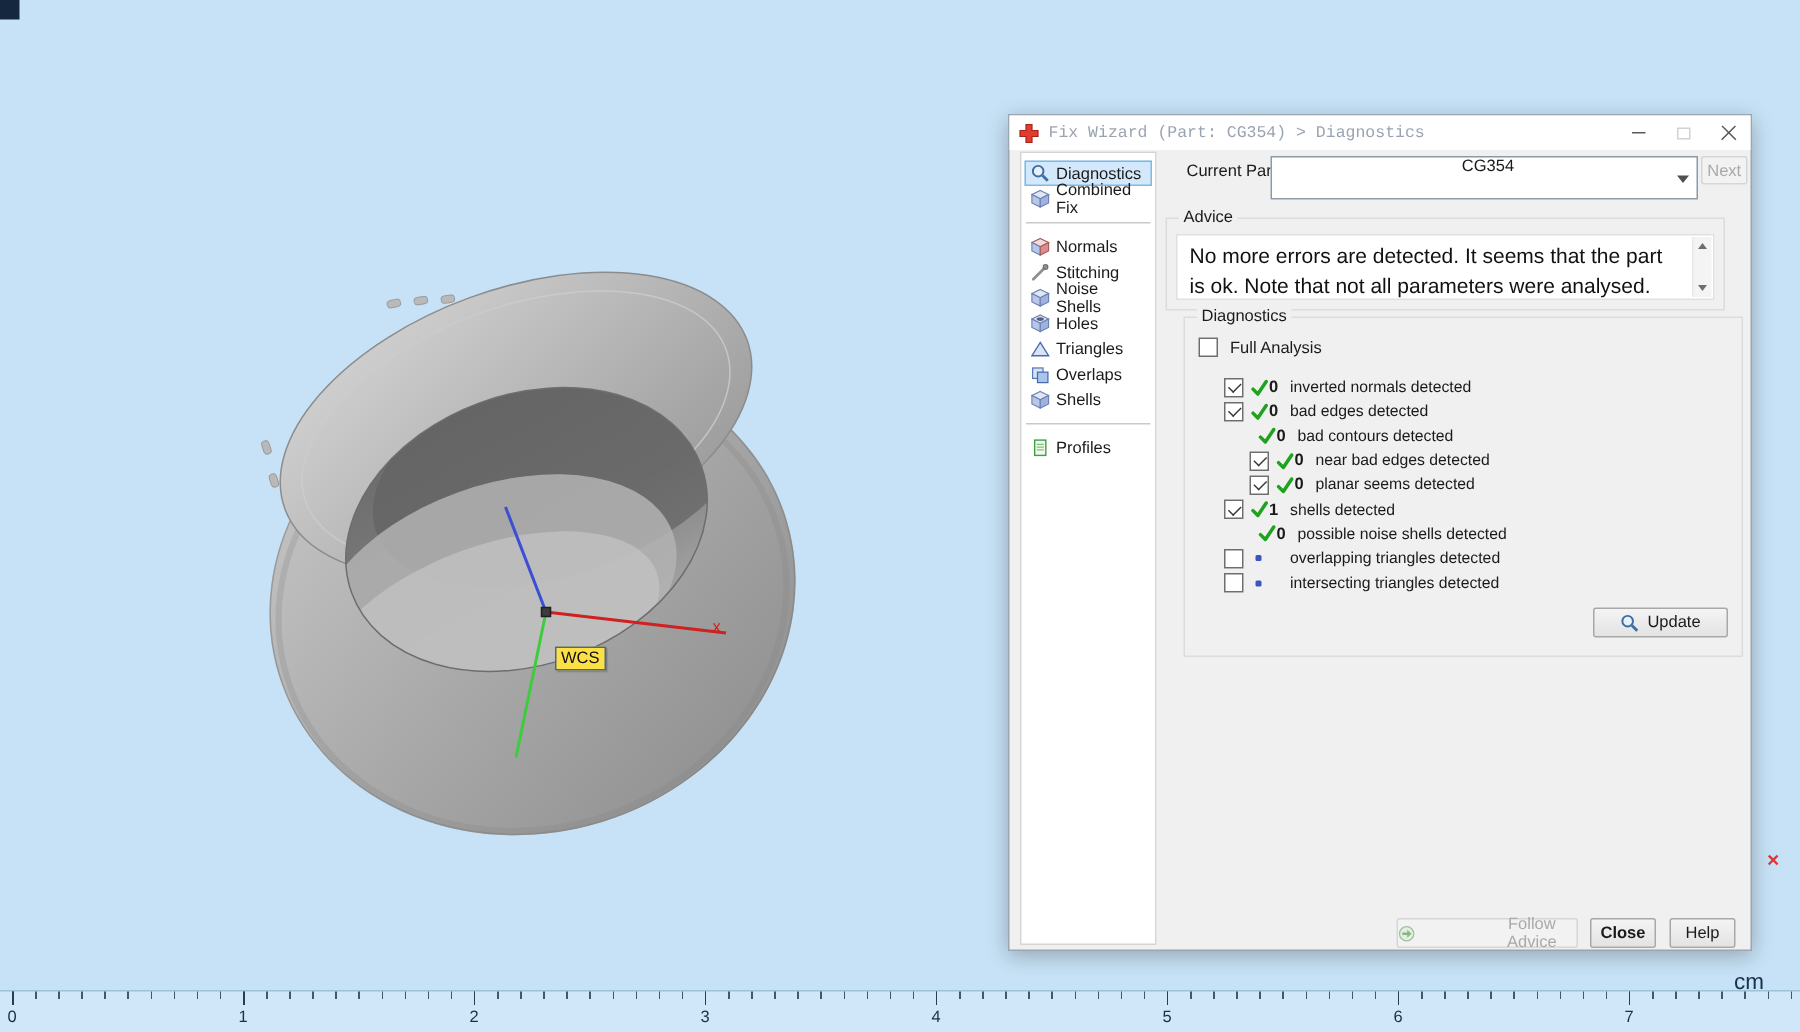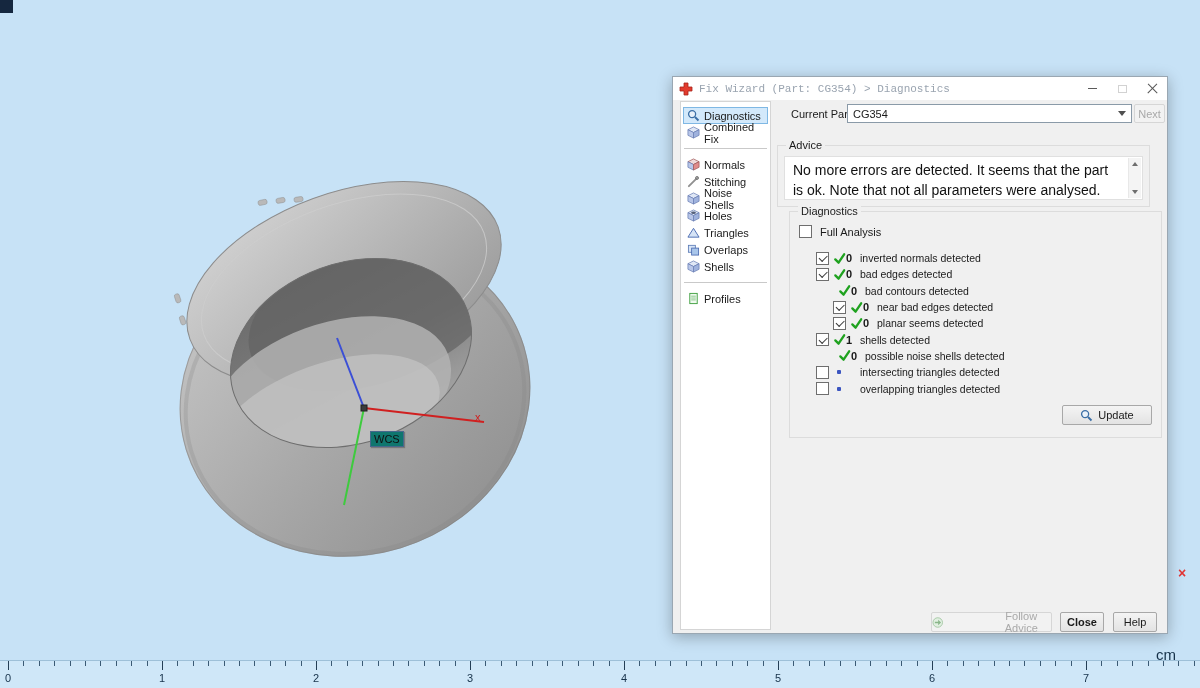--- a/index.html
+++ b/index.html
@@ -7,21 +7,21 @@
   body { font-family: "Liberation Sans", sans-serif; }
   .screen { position:relative; width:1200px; height:688px; background:#c7e2f6; overflow:hidden; }
 
   .corner { position:absolute; background:#15273f; }
   .corner-tl { left:0; top:0; width:13px; height:13px; }
   .corner-bl { left:0; top:660px; width:12px; height:11px; }
 
   
   .viewport { position:absolute; inset:0; }
   .ring-svg { position:absolute; left:130px; top:170px; }
-  .wcs-label { position:absolute; left:370px; top:431px; background:#0f766e; border:1px solid #46688c;
+  .wcs-label { position:absolute; left:370px; top:431px; background:#fde047; border:1px solid #46688c;
                font-size:11px; color:#101010; padding:0 3px; line-height:14px; box-shadow:1px 1px 1px rgba(0,0,0,.25); }
   .red-x { position:absolute; left:1178px; top:565px; color:#e23535; font-size:14px; font-weight:bold; }
   .unit-label { position:absolute; left:1156px; top:646px; font-size:15px; color:#16324a; }
 
   
   .ruler { position:absolute; left:0; top:660px; width:1200px; height:28px; background:#cfe7f8; border-top:1px solid #9ec0d8; }
   .ticks-minor { position:absolute; left:0; top:0; width:100%; height:5px;
     background-image:repeating-linear-gradient(to right,#3a5a74 0 1px,transparent 1px 15.4px); background-position-x:8px; }
   .ticks-major { position:absolute; left:0; top:0; width:100%; height:9px;
     background-image:repeating-linear-gradient(to right,#243e55 0 1px,transparent 1px 154px); background-position-x:8px; }
@@ -34,22 +34,22 @@
   .title-text { margin-left:6px; font-size:11px; color:#9aa4b0; }
   .winbtns { position:absolute; right:0; top:0; height:23px; display:flex; }
   .winbtn { width:30px; height:23px; display:flex; align-items:center; justify-content:center; position:relative; }
   .glyph-min { width:9px; height:1px; background:#5a5a5a; }
   .glyph-max { width:9px; height:8px; border:1px solid #d2d2d2; }
   .glyph-x { position:relative; width:11px; height:11px; }
   .xbar { position:absolute; left:-1px; top:5px; width:13px; height:1.4px; background:#565656; }
   .xbar.a { transform:rotate(45deg); } .xbar.b { transform:rotate(-45deg); }
 
   .cp-label { position:absolute; left:118px; top:31px; }
-  .combobox { position:absolute; left:174px; top:27px; width:285px; height:19px; background:#fff;
-              border:1px solid #8a9aa8; display:flex; align-items:center; padding-left:5px; }
+  .combobox { position:absolute; left:174px; top:27px; width:285px; height:29px; background:#fff;
+              border:1px solid #8a9aa8; display:flex; align-items:center; padding-left:5px;flex-direction:column; }
   .dd-arrow { margin-left:auto; margin-right:5px; width:0; height:0; border-left:4px solid transparent;
               border-right:4px solid transparent; border-top:5px solid #505050; }
 
   .btn { font-size:11px; font-family:inherit; background:linear-gradient(#f4f4f4,#e3e3e3); border:1px solid #a8a8a8;
          border-radius:2px; color:#1a1a1a; display:flex; align-items:center; justify-content:center; position:absolute; gap:5px; }
   .btn.disabled { background:#f2f2f2; border-color:#d6d6d6; color:#a9a9a9; }
   .next-btn { left:461px; top:27px; width:31px; height:19px; }
 
   .sidebar { position:absolute; left:7px; top:24px; width:91px; height:529px; background:#fff; border:1px solid #d5d5d5; padding-top:5px; }
   .side-item { height:17px; display:flex; align-items:center; gap:4px; padding:0 3px; margin:0 2px; font-size:11px; border:1px solid transparent; }
@@ -420,30 +420,30 @@
           <span class="count">0</span>
           <span class="dlabel">possible noise shells detected</span>
         </div>
 
         <div class="diag-row pl0">
           <div class="cb"></div>
           <span class="check-slot">
               <span class="dot"></span>
             </span>
           <span class="count"></span>
-          <span class="dlabel">intersecting triangles detected</span>
+          <span class="dlabel">overlapping triangles detected</span>
         </div>
 
         <div class="diag-row pl0">
           <div class="cb"></div>
           <span class="check-slot">
               <span class="dot"></span>
             </span>
           <span class="count"></span>
-          <span class="dlabel">overlapping triangles detected</span>
+          <span class="dlabel">intersecting triangles detected</span>
         </div>
 
       </div>
 
       <button class="btn update-btn">
         <svg width="13" height="13">
             <use href="#sym-magnifier"></use>
           </svg>
         <span>Update</span>
       </button>

